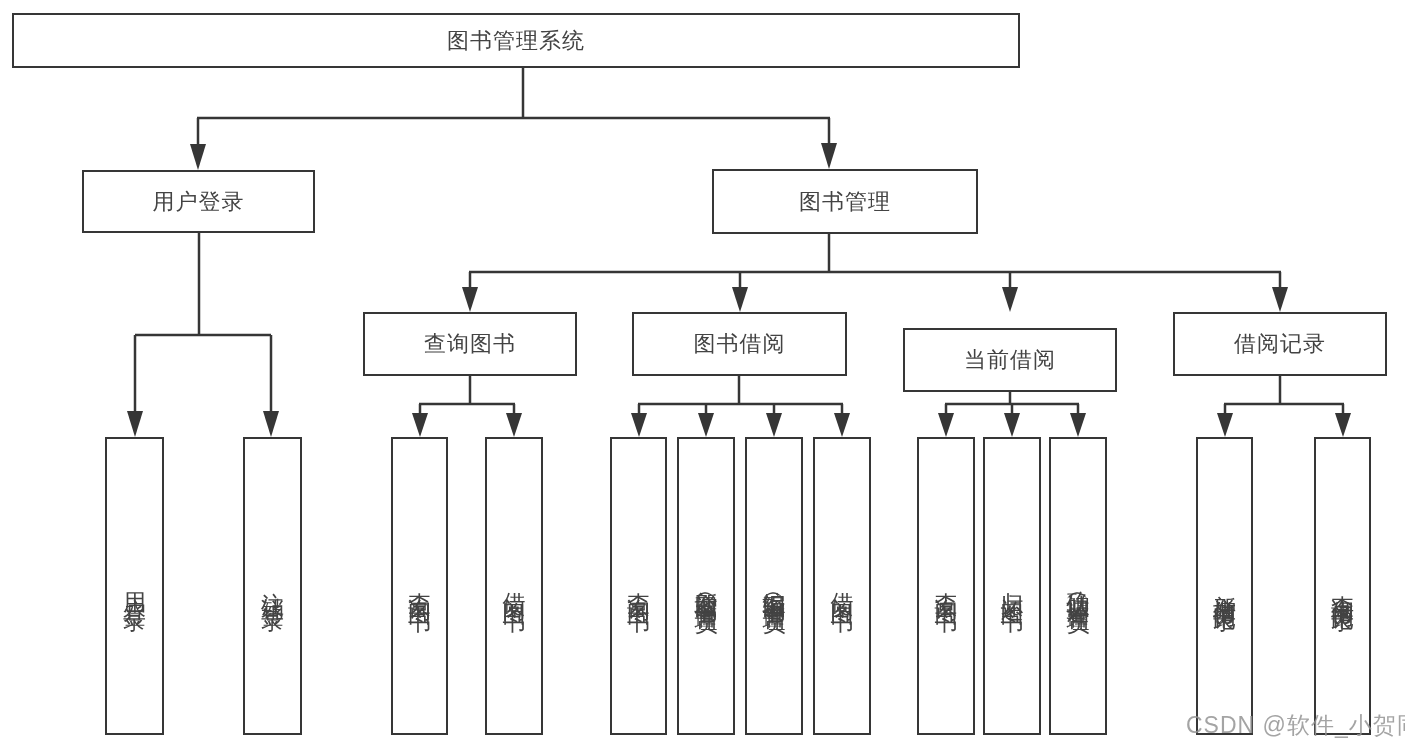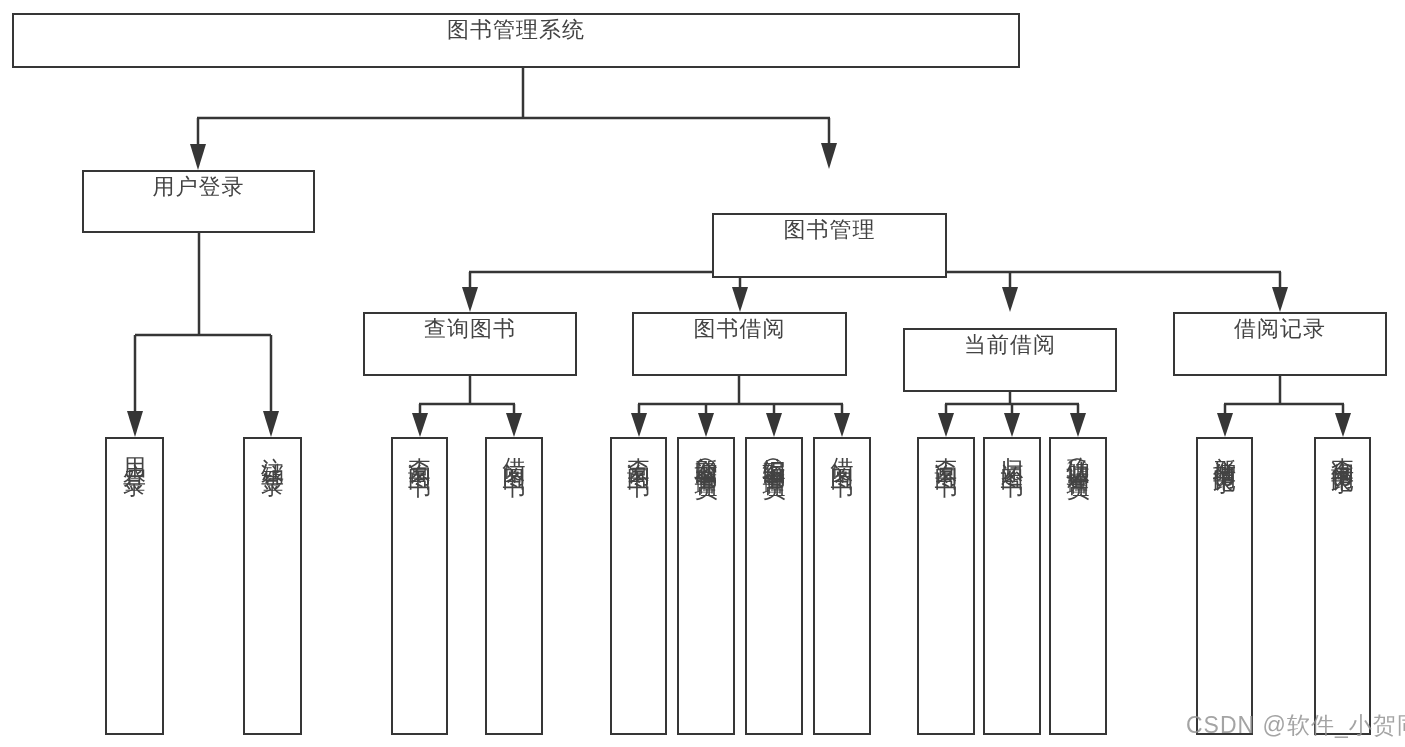--- a/index.html
+++ b/index.html
@@ -20,21 +20,21 @@
     left: 0;
     top: 0;
     z-index: 1;
   }
   .node {
     position: absolute;
     box-sizing: border-box;
     border: 2.5px solid #363636;
     background: #ffffff;
     display: flex;
-    align-items: flex-start;
+    align-items: center;
     justify-content: center;
     color: #434343;
     z-index: 2;
   }
   .node.h {
     font-size: 22px;
     letter-spacing: 1px;
   }
   .node.leaf {
     font-size: 23px;
@@ -134,21 +134,21 @@
     </g>
   </svg>
 
   <div class="node h" style="left:12px; top:13px; width:1008px; height:55px;">
     <span>图书管理系统</span>
   </div>
 
   <div class="node h" style="left:82px; top:170px; width:233px; height:63px;">
     <span>用户登录</span>
   </div>
-  <div class="node h" style="left:712px; top:169px; width:235px; height:65px;margin-top:44px;">
+  <div class="node h" style="left:712px; top:169px; width:266px; height:65px;">
     <span>图书管理</span>
   </div>
 
   <div class="node h" style="left:363px; top:312px; width:214px; height:64px;">
     <span>查询图书</span>
   </div>
   <div class="node h" style="left:632px; top:312px; width:215px; height:64px;">
     <span>图书借阅</span>
   </div>
   <div class="node h" style="left:903px; top:328px; width:214px; height:64px;">

